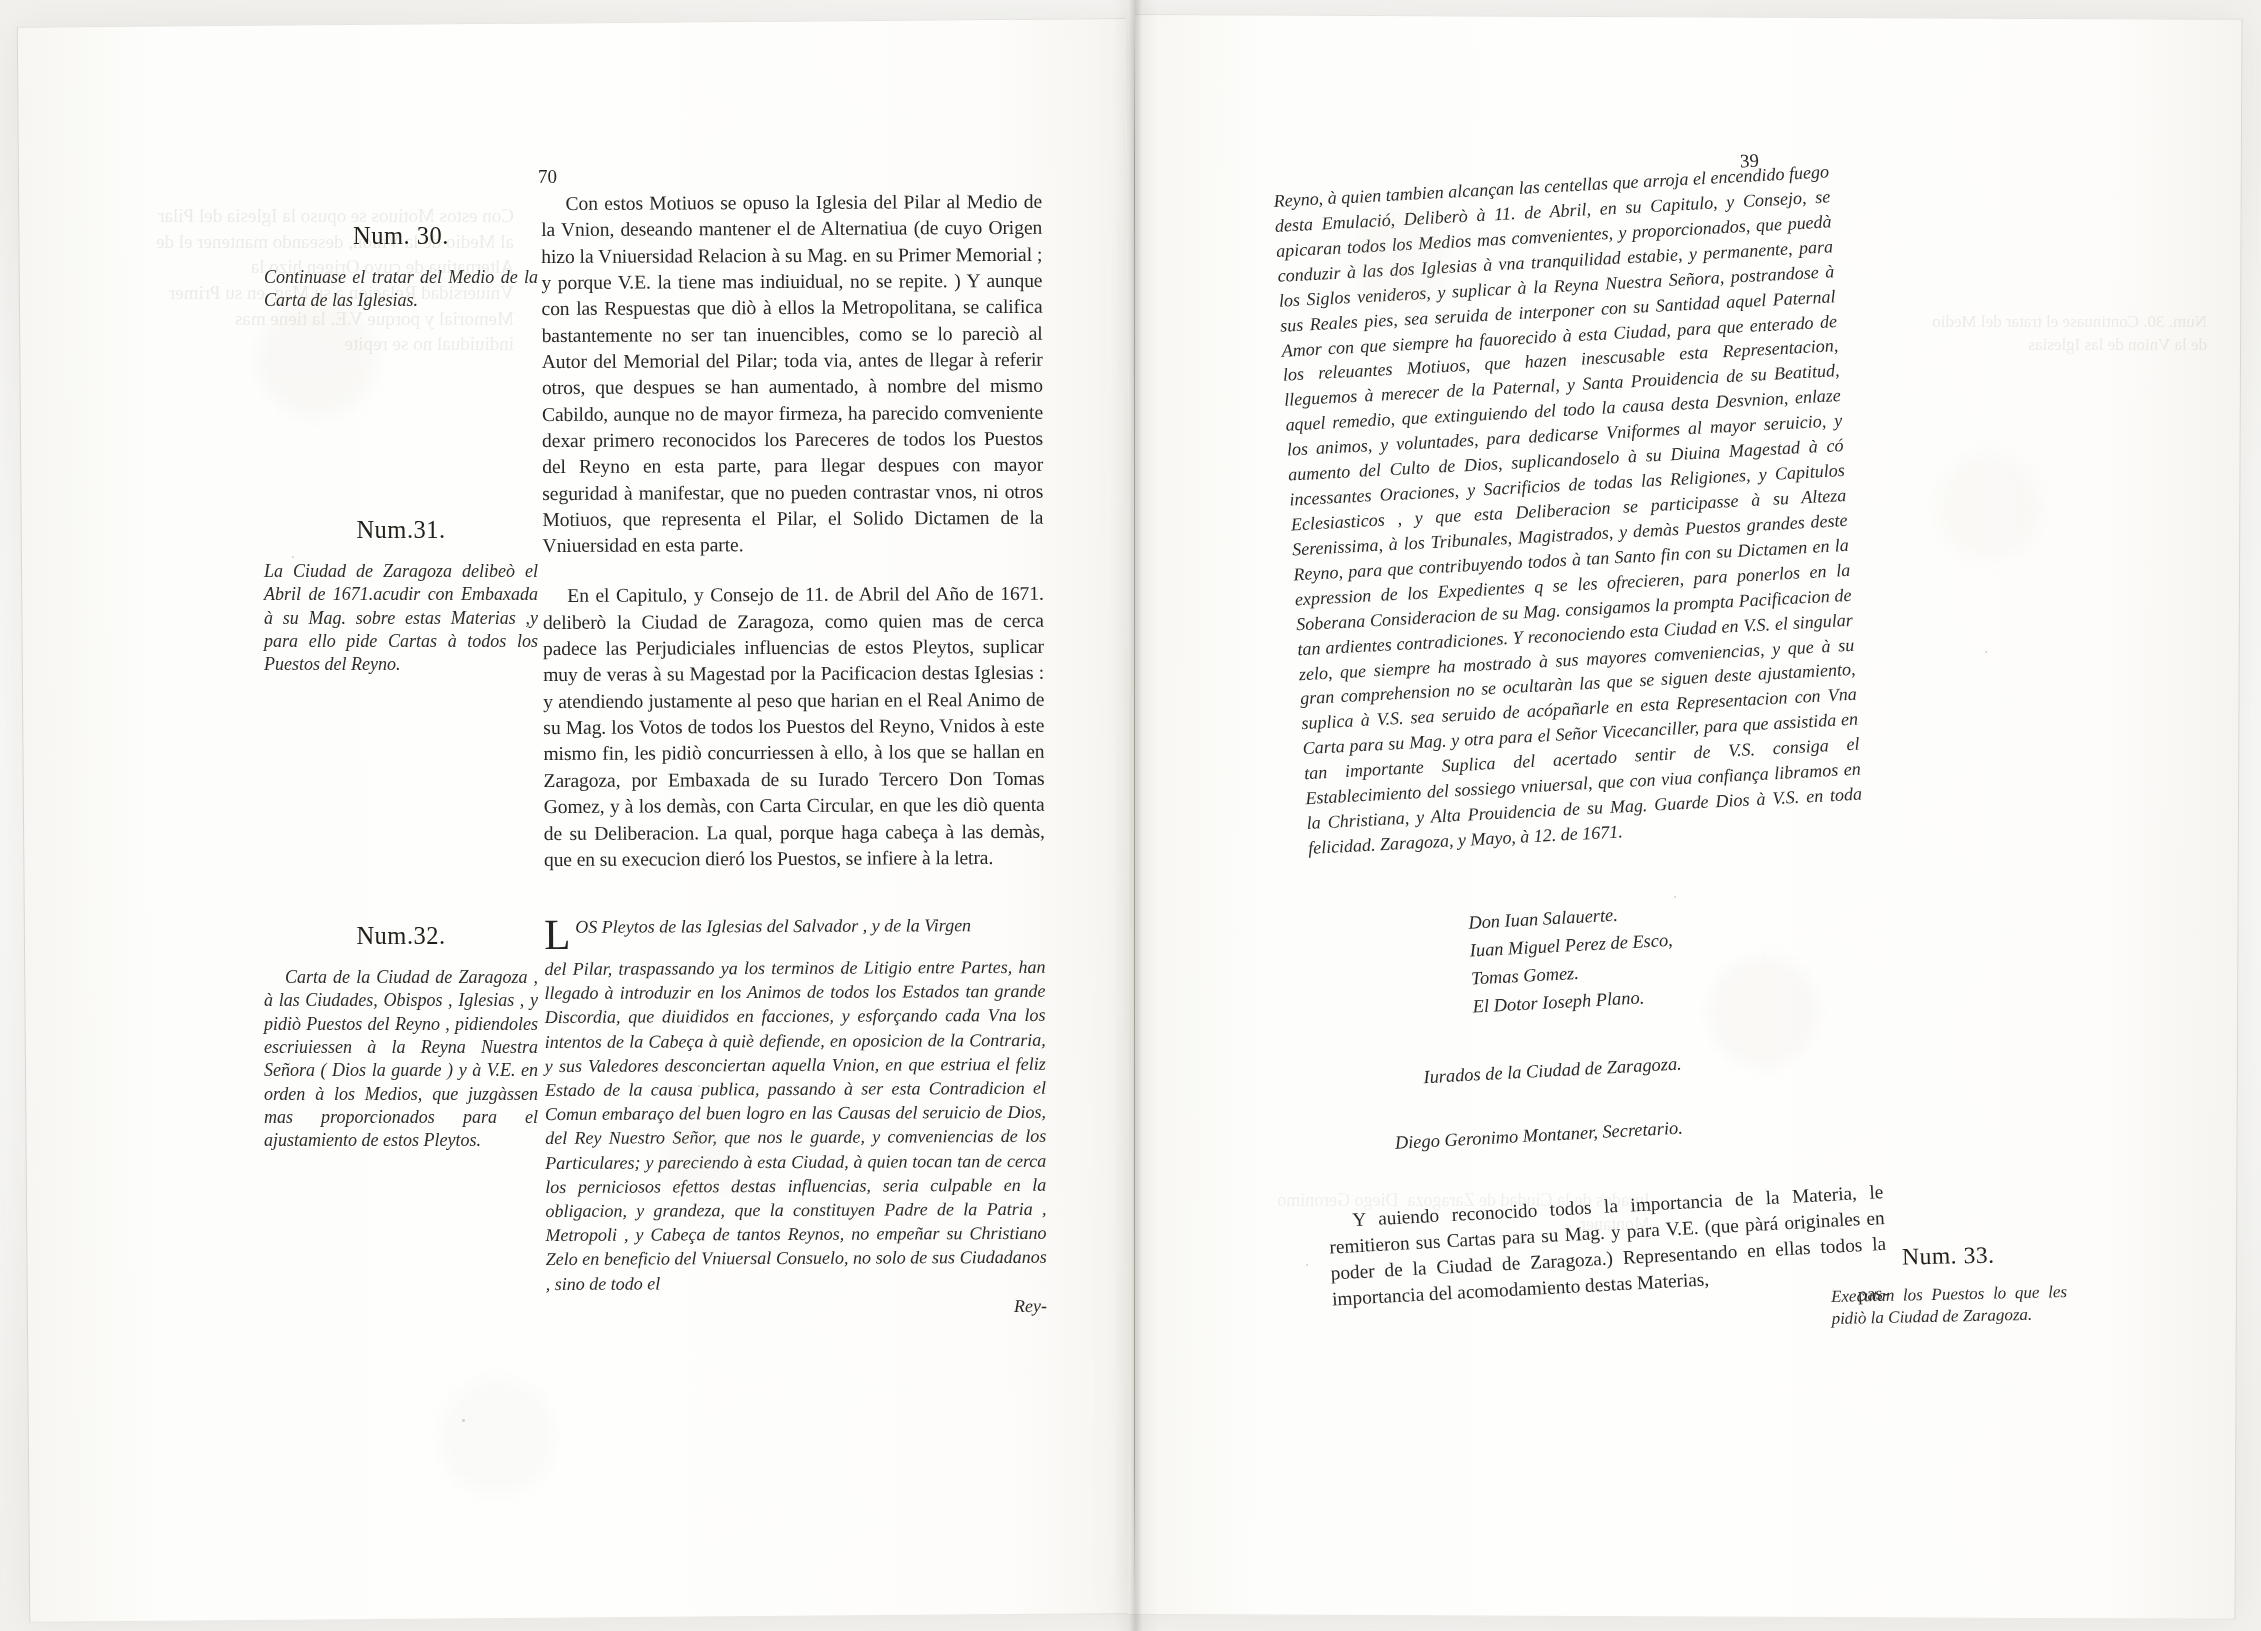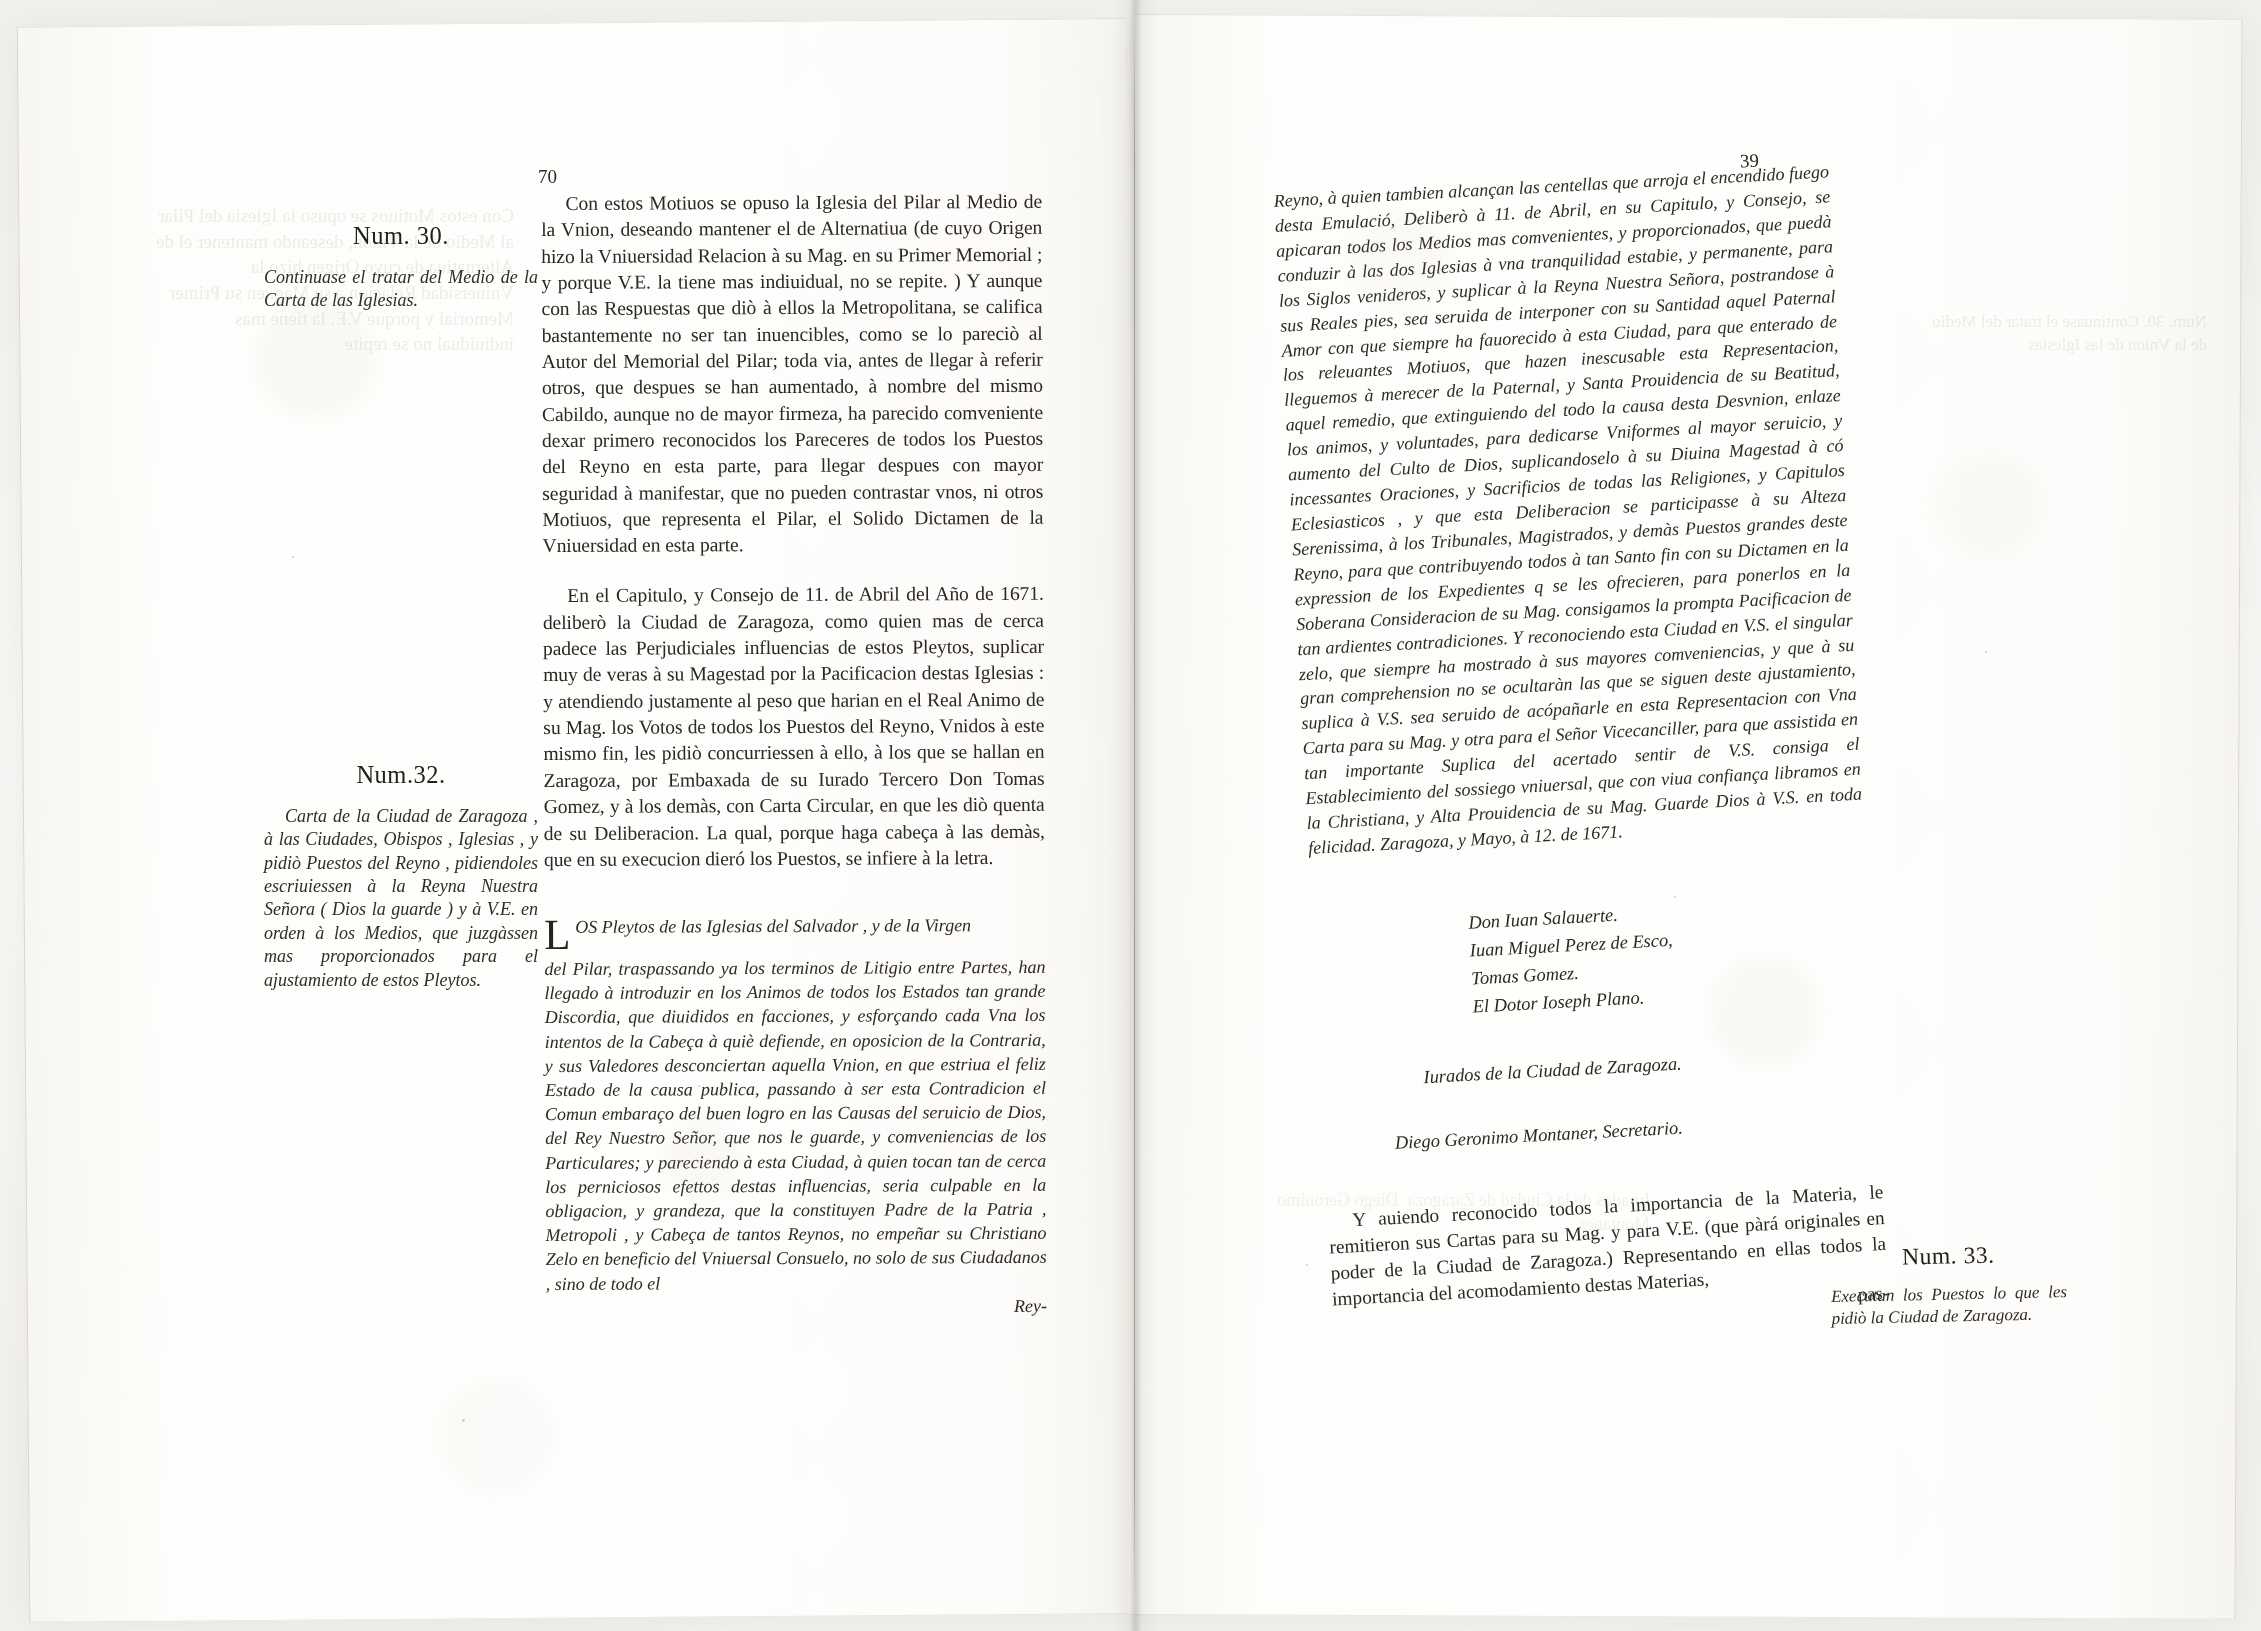--- a/index.html
+++ b/index.html
@@ -214,20 +214,24 @@
 
   <div class="col" id="margin-left">
 
     <div class="note-block">
       <div class="note-head">Num. 30.</div>
       <p class="note-body">Continuase el tratar del Medio de la Carta de las Iglesias.</p>
     </div>
 
     <div style="height:203px"></div>
 
+    <div class="note-block">
+      <div class="note-head">Num.31.</div>
+      <p class="note-body">La Ciudad de Zaragoza delibeò el Abril de 1671.acudir con Embaxada à su Mag. sobre estas Materias ,y para ello pide Cartas à todos los Puestos del Reyno.</p>
+    </div>
 
     <div style="height:245px"></div>
 
     <div class="note-block">
       <div class="note-head">Num.32.</div>
       <p class="note-body indent">Carta de la Ciudad de Zaragoza , à las Ciudades, Obispos , Iglesias , y pidiò Puestos del Reyno , pidiendoles escriuiessen à la Reyna Nuestra Señora ( Dios la guarde ) y à V.E. en orden à los Medios, que juzgàssen mas proporcionados para el ajustamiento de estos Pleytos.</p>
     </div>
 
   </div>
 

